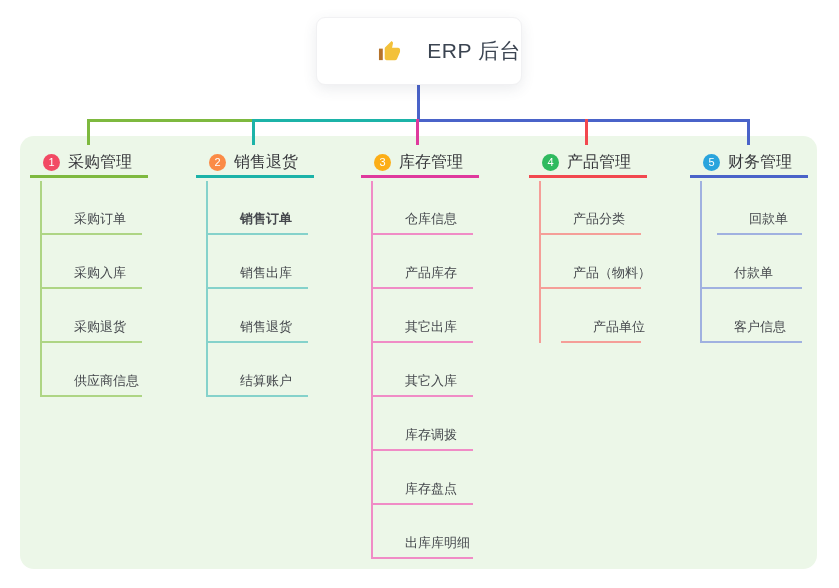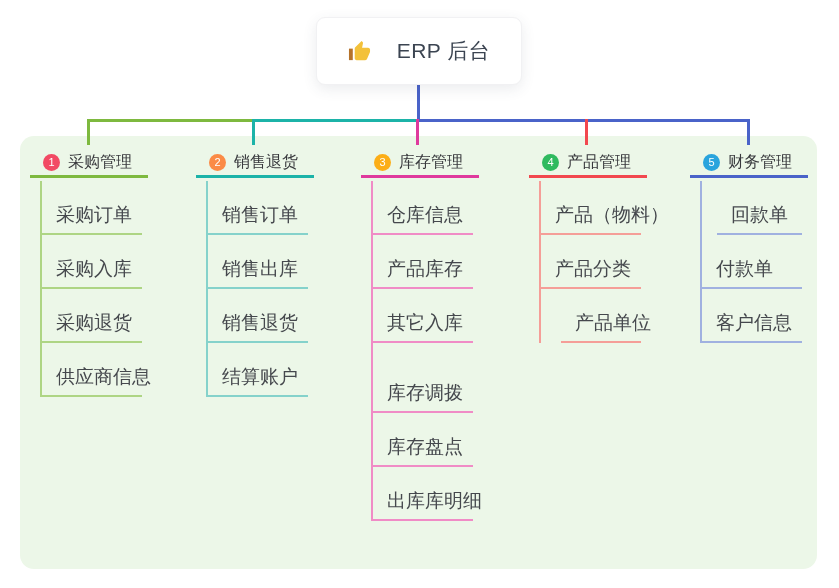--- a/index.html
+++ b/index.html
@@ -27,21 +27,21 @@
   .root-node {
     position: absolute;
     left: 316px; top: 17px;
     width: 206px; height: 68px;
     background: #ffffff;
     border: 1px solid #f1f1f3;
     border-radius: 9px;
     box-shadow: 0 4px 14px rgba(60,70,90,0.10);
     display: flex;
     align-items: center;
-    justify-content: center;
+    justify-content: flex-end;
     gap: 26px;
     z-index: 3;
   }
   .root-label {
     font-size: 21px;
     font-weight: 500;
     color: #3b4451;
     letter-spacing: 0.5px;
   }
   .thumb-icon { width: 23px; height: 23px; display: block; }
@@ -95,22 +95,22 @@
     position: absolute;
     left: 10px; top: 31px;
     width: 102px;
     border-left: 2px solid #ccc;
   }
   .branch-item {
     height: 54px;
     border-bottom: 2px solid #be185d;
     display: flex;
     align-items: flex-end;
-    padding: 0 0 5px 14px;
-    font-size: 19px;
+    padding: 0 0 5px 32px;
+    font-size: 13px;
     color: #45484d;
     white-space: nowrap;
     cursor: default;
   }
 </style>
 </head>
 <body>
 
 <div class="canvas">
 
@@ -146,50 +146,51 @@
       <div class="branch-item" style="border-bottom-color: rgb(174, 213, 132);">供应商信息</div>
     </div>
   </div>
 
   <div class="branch b1">
     <div class="branch-header" style="border-bottom-color: rgb(28, 179, 168);">
       <span class="badge" style="background-color: rgb(251, 139, 70);">2</span>
       <span class="branch-label">销售退货</span>
     </div>
     <div class="branch-items" style="border-left-color: rgb(133, 210, 203);">
-      <div class="branch-item" style="border-bottom-color: rgb(133, 210, 203);">销售订单</div>
+      <div class="branch-item" style="border-bottom-color: rgb(133, 210, 203); font-weight: bold;">销售订单</div>
       <div class="branch-item" style="border-bottom-color: rgb(133, 210, 203);">销售出库</div>
       <div class="branch-item" style="border-bottom-color: rgb(133, 210, 203);">销售退货</div>
       <div class="branch-item" style="border-bottom-color: rgb(133, 210, 203);">结算账户</div>
     </div>
   </div>
 
   <div class="branch b2">
     <div class="branch-header" style="border-bottom-color: rgb(223, 58, 157);">
       <span class="badge" style="background-color: rgb(252, 174, 23);">3</span>
       <span class="branch-label">库存管理</span>
     </div>
     <div class="branch-items" style="border-left-color: rgb(240, 140, 198);">
       <div class="branch-item" style="border-bottom-color: rgb(240, 140, 198);">仓库信息</div>
       <div class="branch-item" style="border-bottom-color: rgb(240, 140, 198); text-align: right;">产品库存</div>
+      <div class="branch-item" style="border-bottom-color: rgb(240, 140, 198);">其它出库</div>
       <div class="branch-item" style="border-bottom-color: rgb(240, 140, 198);">其它入库</div>
-      <div class="branch-item" style="border-bottom-color: rgb(240, 140, 198); margin-top: 16px;">库存调拨</div>
+      <div class="branch-item" style="border-bottom-color: rgb(240, 140, 198);">库存调拨</div>
       <div class="branch-item" style="border-bottom-color: rgb(240, 140, 198);">库存盘点</div>
       <div class="branch-item" style="border-bottom-color: rgb(240, 140, 198);">出库库明细</div>
     </div>
   </div>
 
   <div class="branch b3">
     <div class="branch-header" style="border-bottom-color: rgb(242, 72, 79);">
       <span class="badge" style="background-color: rgb(47, 186, 95);">4</span>
       <span class="branch-label">产品管理</span>
     </div>
     <div class="branch-items" style="border-left-color: rgb(245, 158, 152);">
+      <div class="branch-item" style="border-bottom-color: rgb(245, 158, 152);">产品分类</div>
       <div class="branch-item" style="border-bottom-color: rgb(245, 158, 152);">产品（物料）</div>
-      <div class="branch-item" style="border-bottom-color: rgb(245, 158, 152);">产品分类</div>
       <div class="branch-item" style="border-bottom-color: rgb(245, 158, 152); margin-left: 20px;">产品单位</div>
     </div>
   </div>
 
   <div class="branch b4">
     <div class="branch-header" style="border-bottom-color: rgb(74, 99, 201);">
       <span class="badge" style="background-color: rgb(41, 164, 221);">5</span>
       <span class="branch-label">财务管理</span>
     </div>
     <div class="branch-items" style="border-left-color: rgb(160, 177, 224);">

